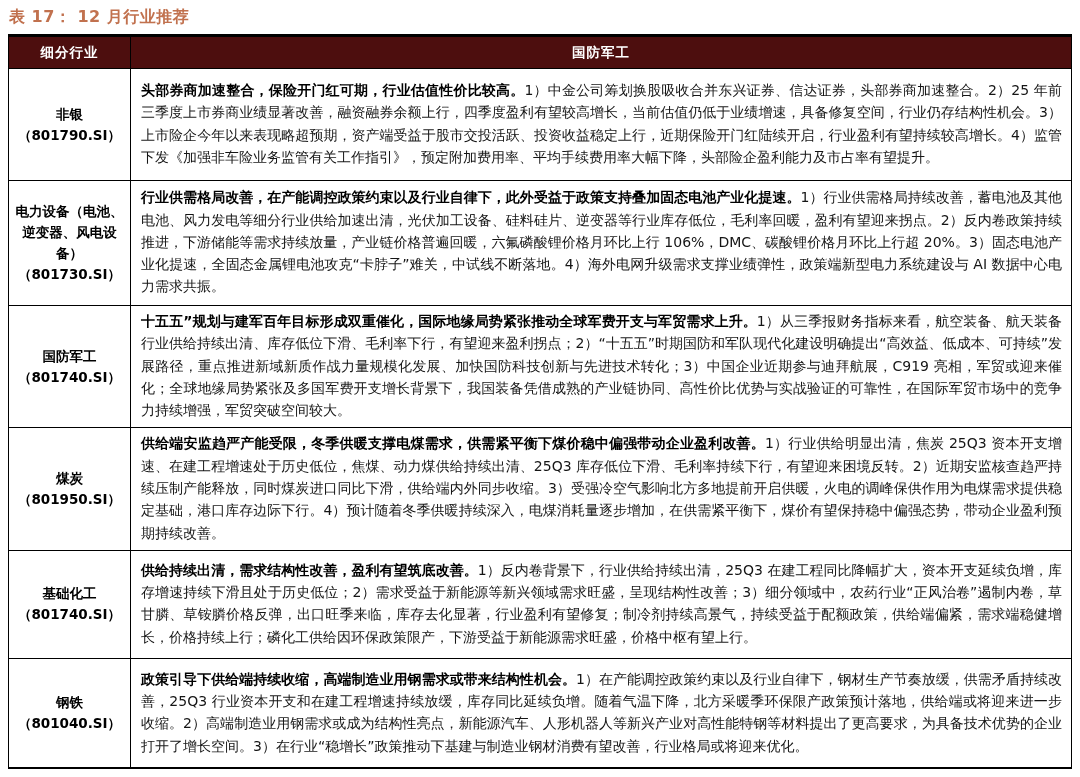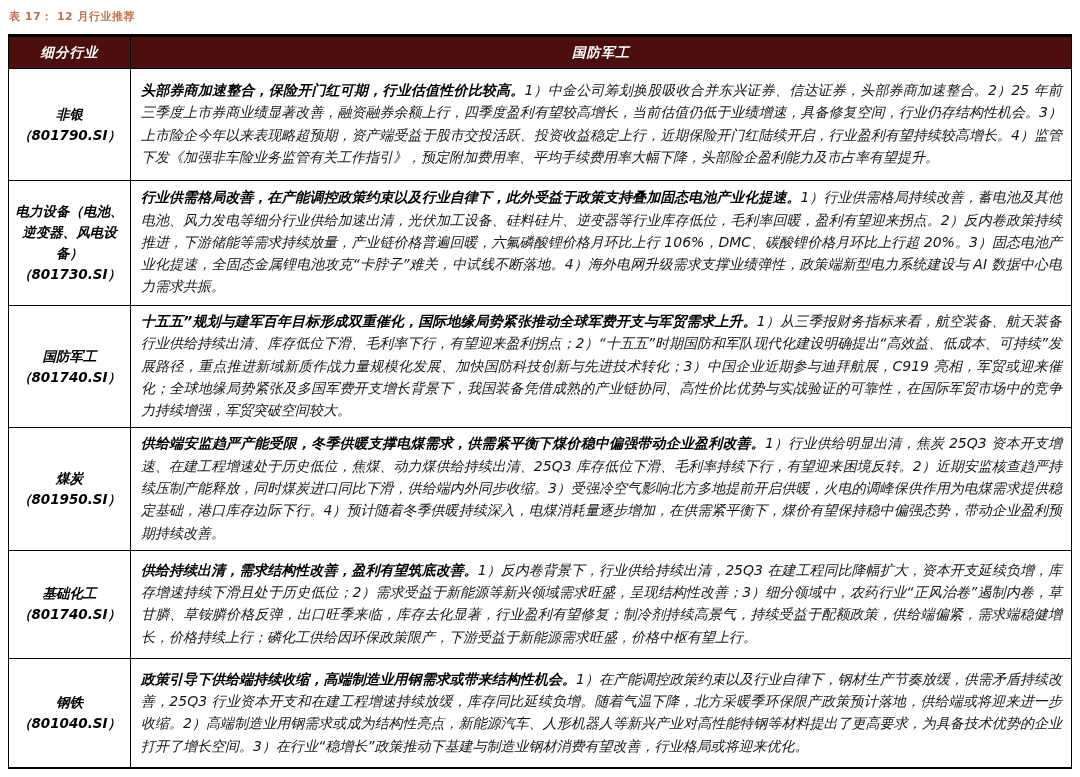--- a/index.html
+++ b/index.html
@@ -14,30 +14,29 @@
   html,body{margin:0;padding:0;}
   body{
     width:1080px;height:777px;background:#ffffff;overflow:hidden;
     font-family:"DejaVu Sans","Liberation Sans",sans-serif;
     color:var(--body_text);
   }
   .page{padding:5px 8px 0 8px;}
   .chart-title{
     color:var(--title_color);
     font-weight:bold;
-    font-size:11px;
+    font-size:16px;
     line-height:20px;
     margin:2px 0 7px 1px;
     letter-spacing:0.5px;
   }
   table.rec{
     width:1064px;
     border-collapse:collapse;
     table-layout:fixed;
-    font-style:italic;
   }
   table.rec th,table.rec td{
     border:1px solid var(--border_color);
   }
   table.rec thead th{
     background:var(--header_bg);
     color:var(--header_text);
     font-size:13.5px;
     font-weight:bold;
     height:33px;

